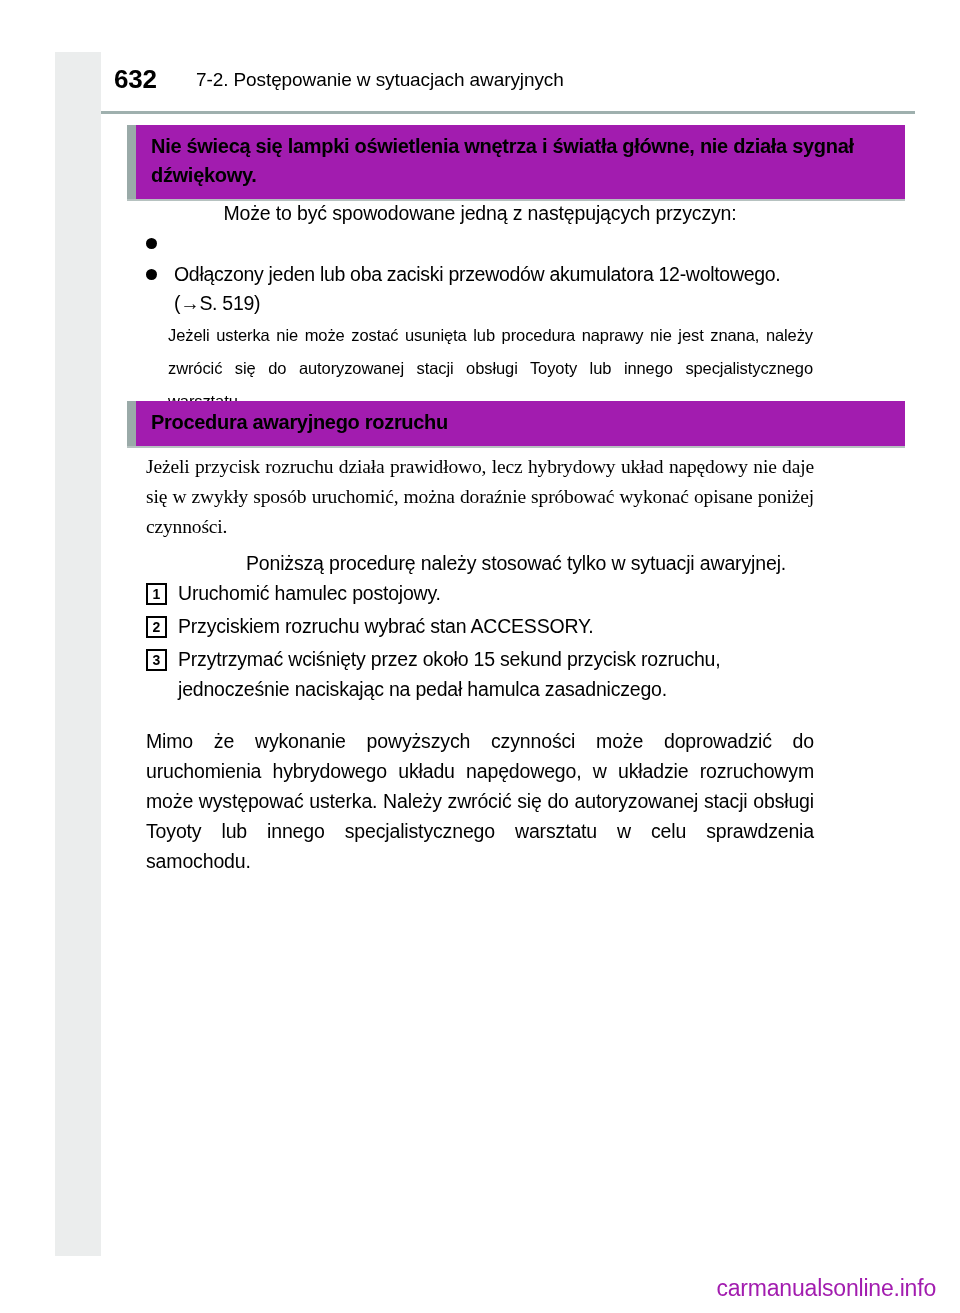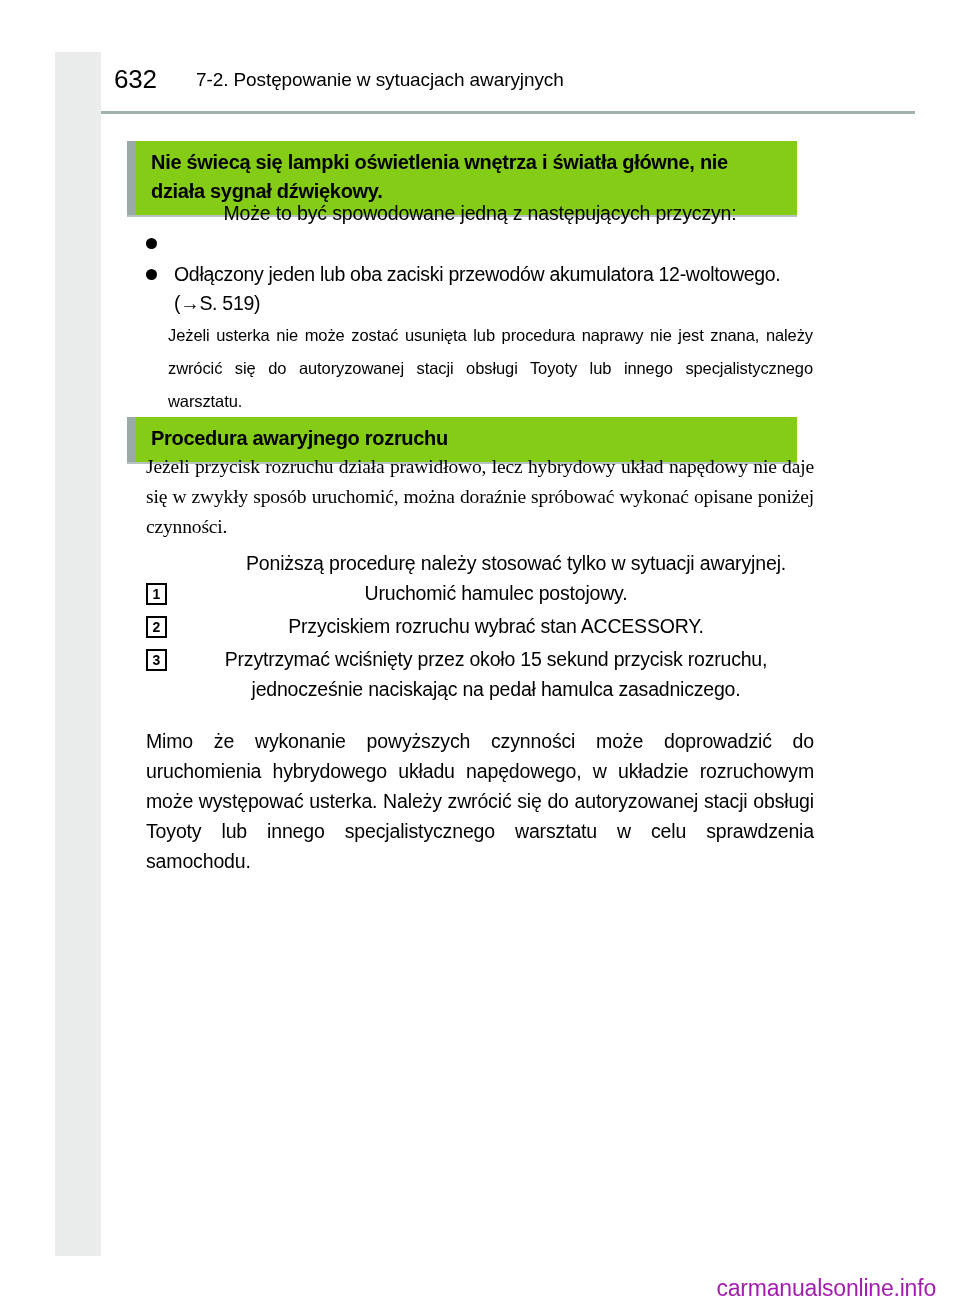--- a/index.html
+++ b/index.html
@@ -32,21 +32,21 @@
     left: 0;
     top: 62px;
     width: 960px;
     height: 42px;
   }
   .page-number {
     position: absolute;
     left: 114px;
     top: 0;
     font-size: 26px;
-    font-weight: normal;
+    font-weight: bold;
     letter-spacing: -0.2px;
     line-height: 34px;
   }
   .chapter-title {
     position: absolute;
     left: 196px;
     top: 3px;
     font-size: 19px;
     line-height: 30px;
     letter-spacing: -0.1px;
@@ -65,25 +65,24 @@
     position: absolute;
     left: 0;
     top: 0;
     width: 960px;
   }
 
   
   .section-box {
     position: absolute;
     left: 127px;
-    width: 670px;
-    background: #84cc16;
+    width: 778px;
+    background: #a21caf;
     border-bottom: 2px solid #b6c2c0;
     box-sizing: border-box;
-    margin-top: 16px;
   }
   .section-box .accent {
     position: absolute;
     left: 0;
     top: 0;
     bottom: 0;
     width: 9px;
     background: #9aaaa8;
   }
   .section-box .section-title {
@@ -171,21 +170,21 @@
     width: 17px;
     height: 18px;
     border: 2px solid #000;
     background: #fff;
     font-size: 14px;
     font-weight: bold;
     line-height: 18px;
     text-align: center;
     letter-spacing: 0;
   }
-  .step .step-text { display: block; text-align: center; }
+  .step .step-text { display: block; }
   #step-1 { top: 578px; }
   #step-2 { top: 611px; }
   #step-3 { top: 644px; }
   #step-3 .step-text { text-indent: 0; }
 
   
   .watermark {
     position: absolute;
     right: 24px;
     bottom: 10px;

